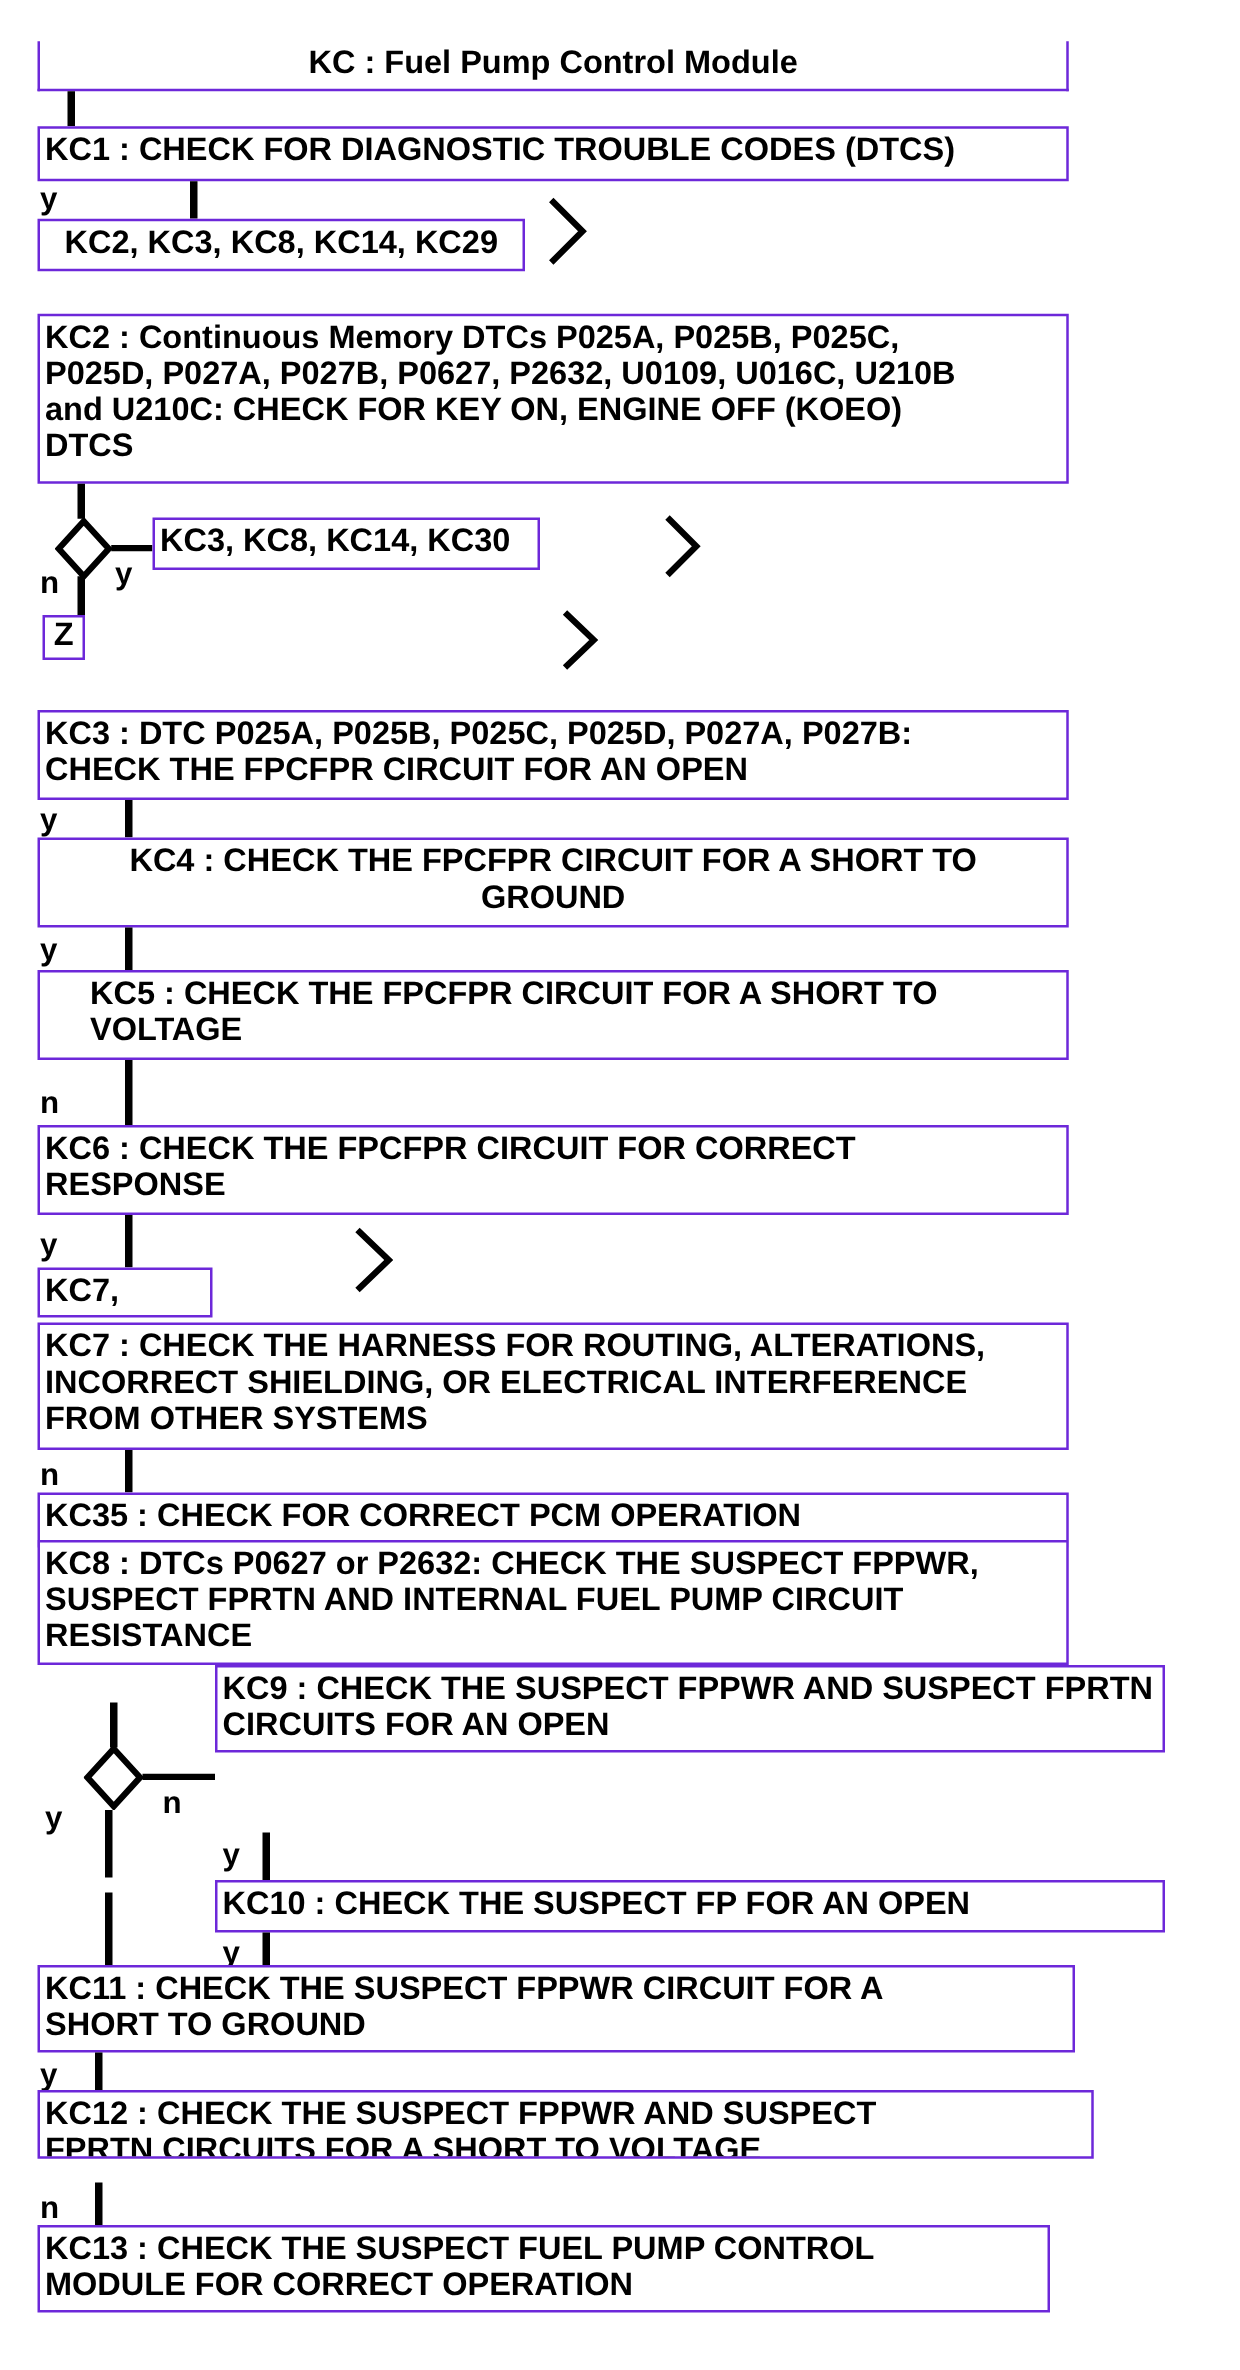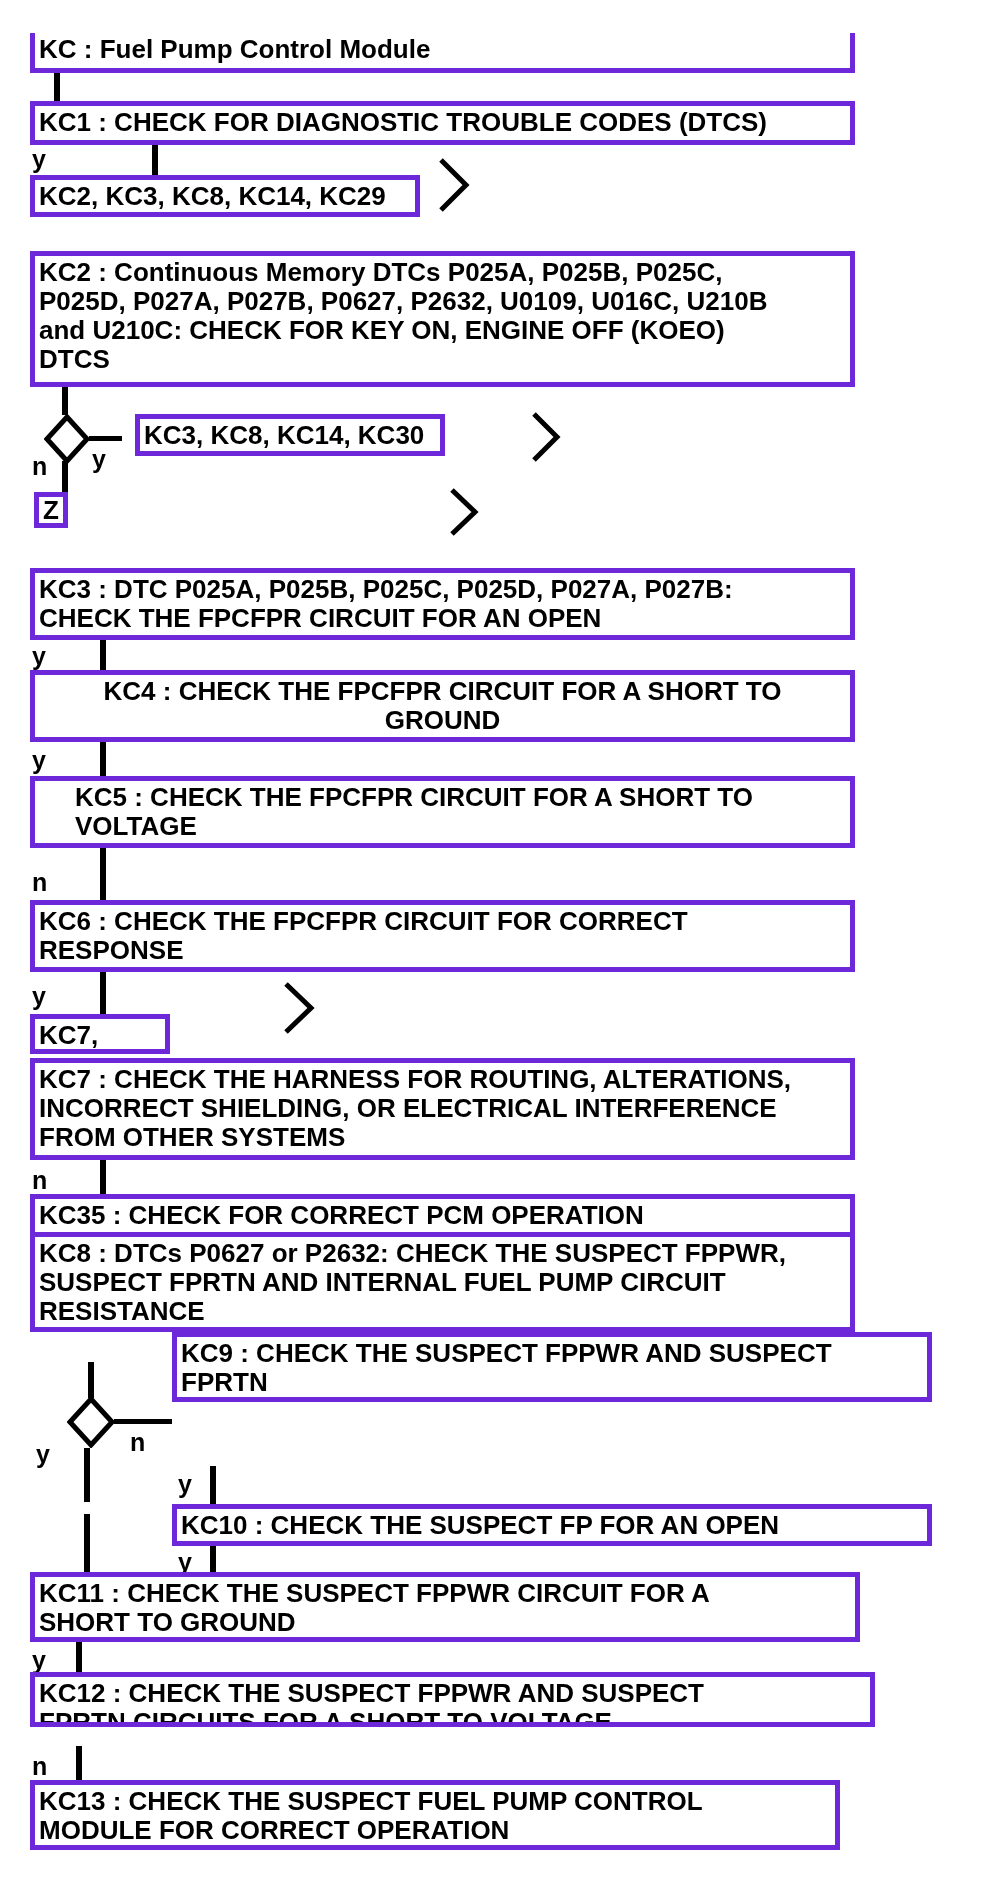--- a/index.html
+++ b/index.html
@@ -2,45 +2,45 @@
 <html><head>
 <meta charset="utf-8">
 <style>
   html,body { margin:0; padding:0; background:#ffffff; }
   #canvas {
     position:relative; width:992px; height:1896px; background:#ffffff;
     font-family:"Liberation Sans", sans-serif; color:#000;
   }
   .box {
     position:absolute; box-sizing:border-box; background:#ffffff;
-    border:5px solid #6d28d9;
+    border:2px solid #6d28d9;
     font-weight:700; font-size:26px; line-height:29px;
     padding:2px 4px; white-space:pre-line; overflow:hidden;
   }
-  .box.open-top { border-top:none; }
+  .box.open-top { border-top:none;text-align:center; }
   .vline, .hline { position:absolute; background:#000; }
   .lbl {
     position:absolute; font-weight:700; font-size:25px; line-height:25px;
   }
   .icon { position:absolute; }
   .icon svg { display:block; }
 </style>
 </head>
 <body>
 
 <div id="canvas">
 
   <div class="box open-top" style="left:30px;top:33px;width:825px;height:40px;">KC : Fuel Pump Control Module</div>
   <div class="vline" style="left:54px;top:73px;width:6px;height:28px;"></div>
 
   <div class="box" style="left:30px;top:101px;width:825px;height:44px;">KC1 : CHECK FOR DIAGNOSTIC TROUBLE CODES (DTCS)</div>
   <div class="lbl" style="left:32px;top:147px;">y</div>
   <div class="vline" style="left:152px;top:145px;width:6px;height:30px;"></div>
 
-  <div class="box" style="left:30px;top:175px;width:390px;height:42px;">KC2, KC3, KC8, KC14, KC29</div>
+  <div class="box" style="left:30px;top:175px;width:390px;height:42px;text-align:center;">KC2, KC3, KC8, KC14, KC29</div>
   <div class="icon" style="left:437px;top:156px;">
     <svg width="34" height="58" viewBox="0 0 34 58">
         <polyline points="4,4 29,29 4,54" fill="none" stroke="#000" stroke-width="5"></polyline>
       </svg>
   </div>
 
   <div class="box" style="left:30px;top:251px;width:825px;height:136px;">KC2 : Continuous Memory DTCs P025A, P025B, P025C,
 P025D, P027A, P027B, P0627, P2632, U0109, U016C, U210B
 and U210C: CHECK FOR KEY ON, ENGINE OFF (KOEO)
 DTCS</div>
@@ -48,21 +48,21 @@
 
   <div class="icon" style="left:44px;top:414px;">
     <svg width="46" height="50" viewBox="0 0 46 50">
         <polygon points="23,3 43,25 23,47 3,25" fill="#fff" stroke="#000" stroke-width="5"></polygon>
       </svg>
   </div>
   <div class="hline" style="left:89px;top:436px;width:33px;height:5px;"></div>
   <div class="lbl" style="left:92px;top:447px;">y</div>
   <div class="lbl" style="left:32px;top:454px;">n</div>
 
-  <div class="box" style="left:135px;top:414px;width:310px;height:42px;">KC3, KC8, KC14, KC30</div>
+  <div class="box" style="left:122px;top:414px;width:310px;height:42px;">KC3, KC8, KC14, KC30</div>
   <div class="icon" style="left:530px;top:410px;">
     <svg width="32" height="54" viewBox="0 0 32 54">
         <polyline points="4,4 27,27 4,50" fill="none" stroke="#000" stroke-width="5"></polyline>
       </svg>
   </div>
 
   <div class="vline" style="left:62px;top:461px;width:6px;height:31px;"></div>
 
   <div class="box" style="left:34px;top:492px;width:34px;height:36px;padding:0;text-align:center;line-height:27px;">Z</div>
   <div class="icon" style="left:448px;top:486px;">

